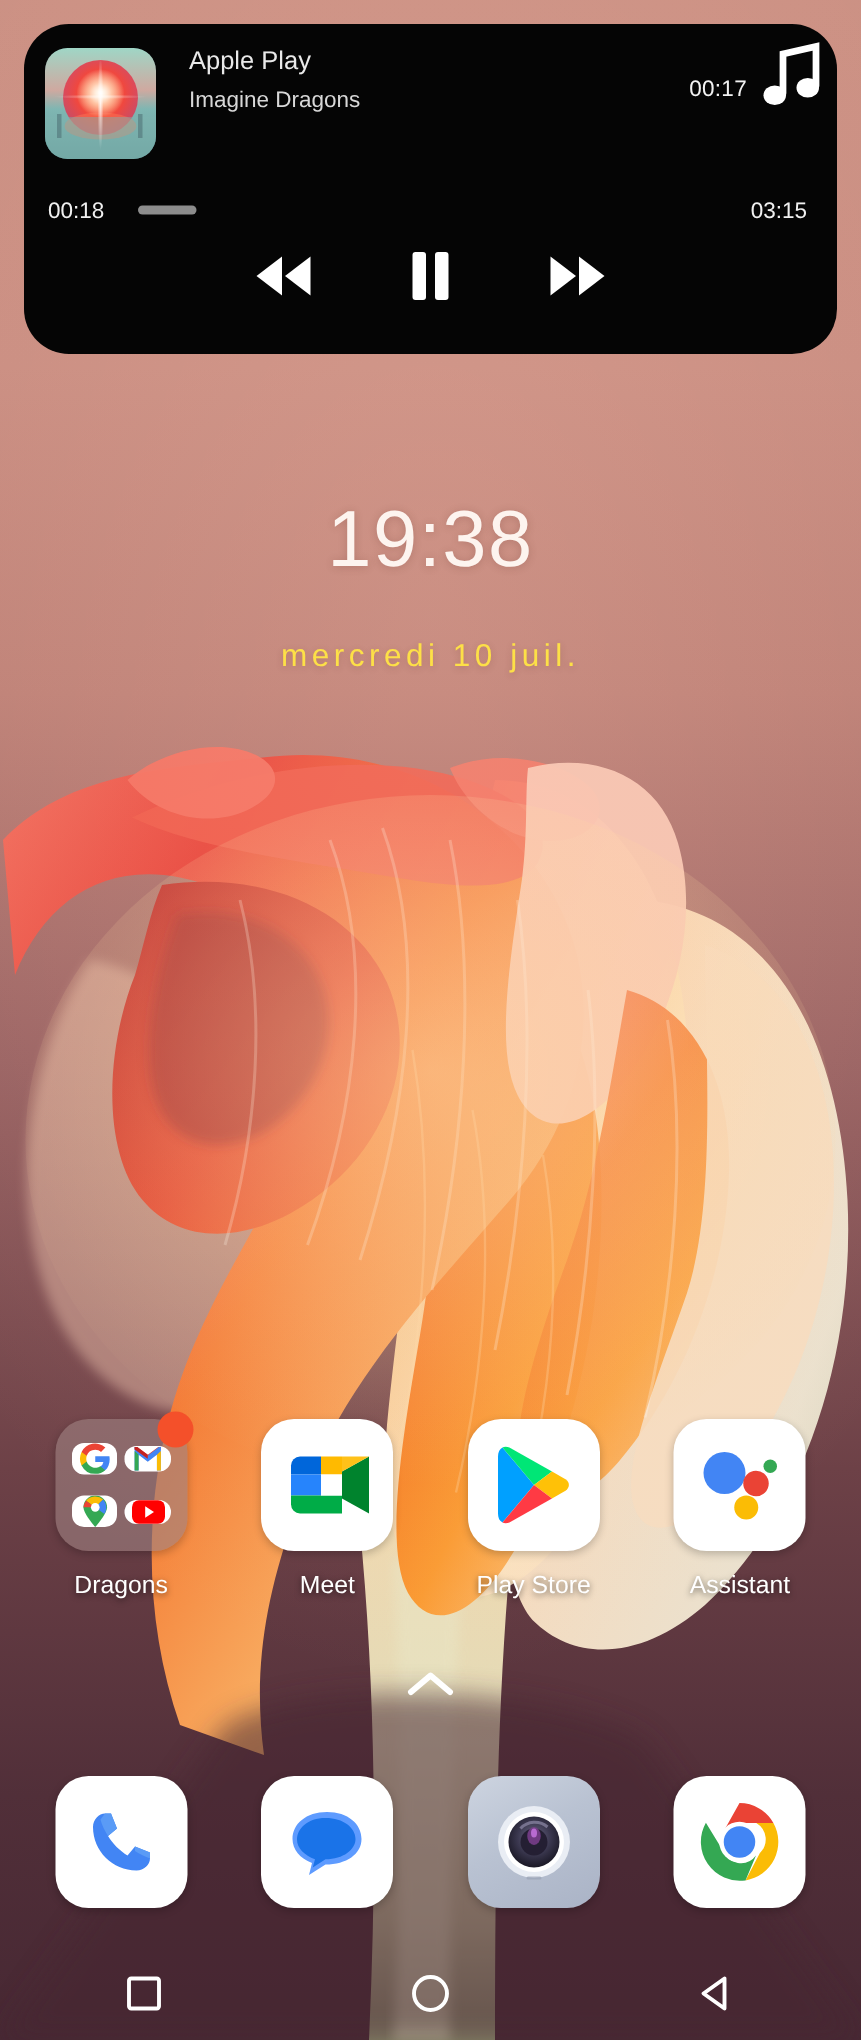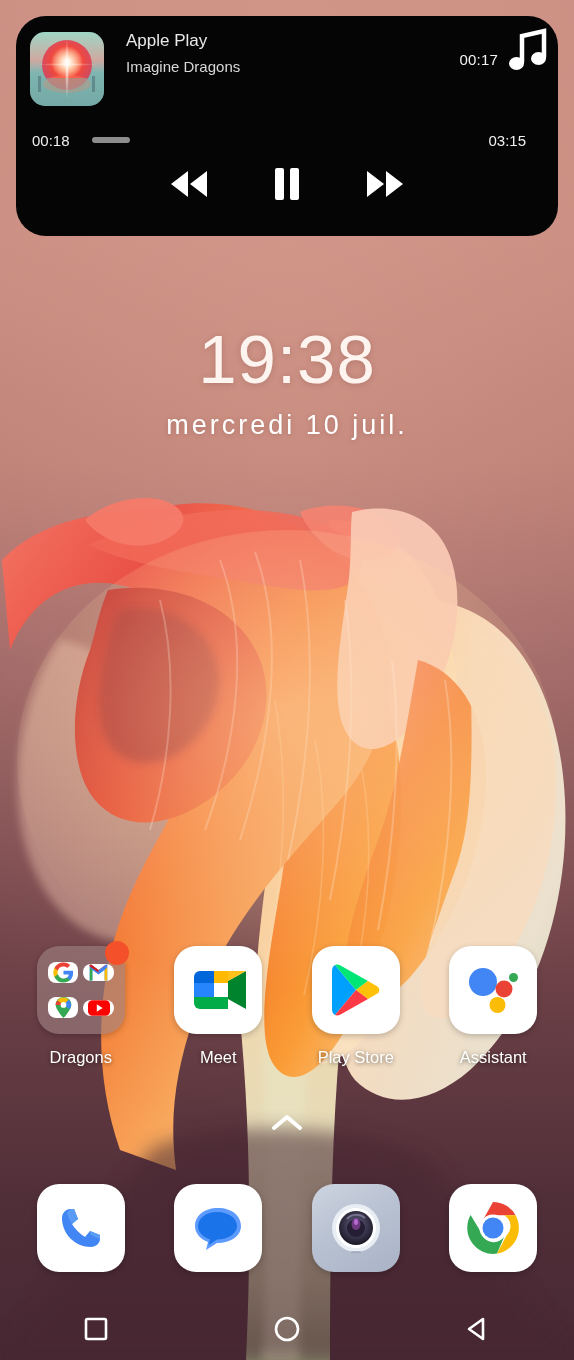--- a/index.html
+++ b/index.html
@@ -60,21 +60,21 @@
     white-space:nowrap; overflow:hidden; text-overflow:ellipsis;
   }
   .mw-right {
     position:absolute; right:10px; top:24px;
     display:flex; align-items:center; gap:16px;
   }
   .mw-remain { color:#f2f2f2; font-size:15px; letter-spacing:.2px; }
   .note-icon { margin-left:-6px; margin-top:-12px; }
 
   .mw-progress {
-    position:absolute; left:0; right:16px; top:108px; height:32px;
+    position:absolute; left:0; right:4px; top:108px; height:32px;
     display:flex; align-items:center;
   }
   .time-elapsed { position:absolute; left:16px; color:#f0f0f0; font-size:15px; }
   .prog-track {
     position:absolute; left:76px; right:70px; height:6px;
     background:rgba(255,255,255,0.0); border-radius:3px;
   }
   .prog-fill {
     position:absolute; left:0; top:0; height:6px; width:40px;
     background:#8d8d8d; border-radius:3px;
@@ -86,27 +86,27 @@
     display:flex; justify-content:center; align-items:center; gap:52px;
   }
   .ctrl { width:46px; height:40px; display:flex; align-items:center; justify-content:center; }
 
   
   #clock-widget {
     position:absolute; left:0; right:0; top:318px;
     text-align:center; z-index:4;
   }
   .clock-time {
-    color:#fdf4ef; font-size:69px; font-weight:300;
+    color:#fdf4ef; font-size:53px; font-weight:300;
     letter-spacing:1px; line-height:84px;
     text-shadow:0 1px 6px rgba(90,40,30,.22);
   }
   .clock-date {
-    color:#ffffff; font-size:27px; font-weight:400;
-    letter-spacing:3px; margin-top:8px;
+    color:#fde047; font-size:21px; font-weight:400;
+    letter-spacing:3px; margin-top:24px;
     text-shadow:0 1px 5px rgba(90,40,30,.22);
   }
 
   
   #app-grid {
     position:absolute; left:0; right:0; top:946px;
     display:flex; justify-content:space-around; padding:0 12px;
     z-index:4;
   }
   .app-cell {

